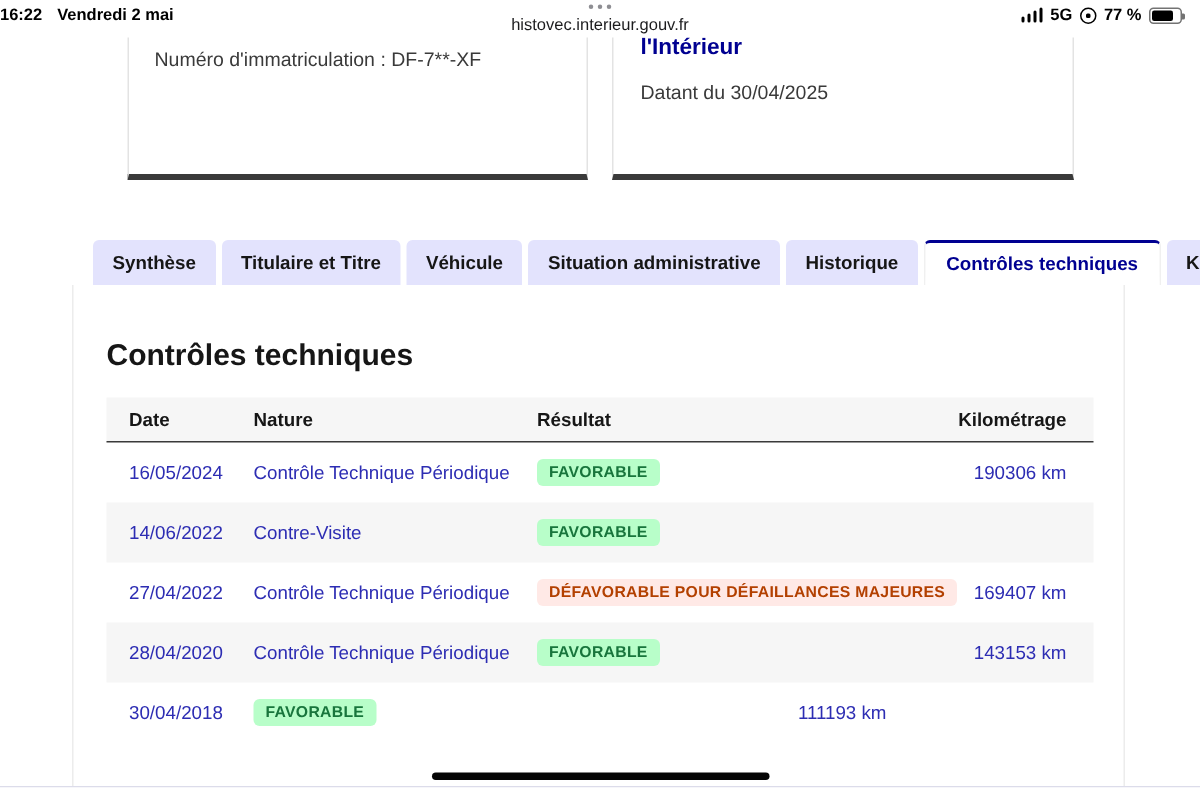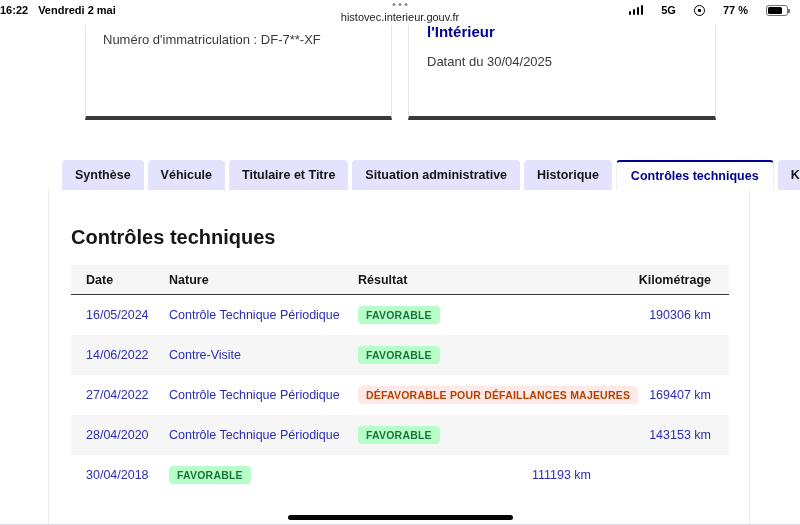--- a/index.html
+++ b/index.html
@@ -9,21 +9,21 @@
     background:#ffffff; font-family:"Liberation Sans", sans-serif;
     color:#161616; border-bottom:1px solid #dcdcea;
   }
 
   
   .status-bar { position:absolute; top:0; left:0; width:800px; height:24px; }
   .sb-left { position:absolute; left:0; top:4px; font-size:11px; font-weight:700; color:#000; display:flex; gap:10px; }
   .sb-center-dots { position:absolute; left:50%; top:3px; transform:translateX(-50%); display:flex; gap:3px; }
   .sb-center-dots i { width:3px; height:3px; border-radius:50%; background:#8e8e93; }
   .sb-url { position:absolute; left:50%; top:11px; transform:translateX(-50%); font-size:11px; color:#1c1c1e; }
-  .sb-right { position:absolute; right:12px; top:4px; display:flex; align-items:center; gap:18px; font-size:11px; font-weight:700; color:#000; }
+  .sb-right { position:absolute; right:12px; top:4px; display:flex; align-items:center; gap:5px; font-size:11px; font-weight:700; color:#000; }
   .sig { display:flex; align-items:flex-end; gap:1.5px; height:10px; }
   .sig i { width:2.5px; background:#000; border-radius:1px; display:block; }
   .sig i:nth-child(1){height:4px;} .sig i:nth-child(2){height:6px;}
   .sig i:nth-child(3){height:8px;} .sig i:nth-child(4){height:10px;}
   .lock-rot { width:11px; height:11px; border:1.2px solid #000; border-radius:50%; position:relative; }
   .lock-rot::after { content:""; position:absolute; left:3px; top:3px; width:3px; height:3px; background:#000; border-radius:1px; }
   .battery { position:relative; width:22px; height:11px; border:1px solid rgba(0,0,0,.55); border-radius:3px; padding:1px; }
   .battery i { display:block; height:100%; width:77%; background:#000; border-radius:1.5px; }
   .battery::after { content:""; position:absolute; right:-3px; top:3px; width:2px; height:4px; background:rgba(0,0,0,.55); border-radius:0 1px 1px 0; }
 
@@ -106,22 +106,22 @@
       <div class="card-text">Numéro d'immatriculation : DF-7**-XF</div>
     </div>
     <div class="card card-right">
       <div class="card-title">l'Intérieur</div>
       <div class="card-sub">Datant du 30/04/2025</div>
     </div>
   </div>
 
   <div class="tabs" id="tabs">
       <div class="tab">Synthèse</div>
+      <div class="tab">Titulaire et Titre</div>
       <div class="tab">Véhicule</div>
-      <div class="tab">Titulaire et Titre</div>
       <div class="tab">Situation administrative</div>
       <div class="tab">Historique</div>
       <div class="tab active">Contrôles techniques</div>
       <div class="tab">Kilométrage</div>
     </div>
 
   <div class="panel">
     <h1>Contrôles techniques</h1>
 
     <div class="table">

